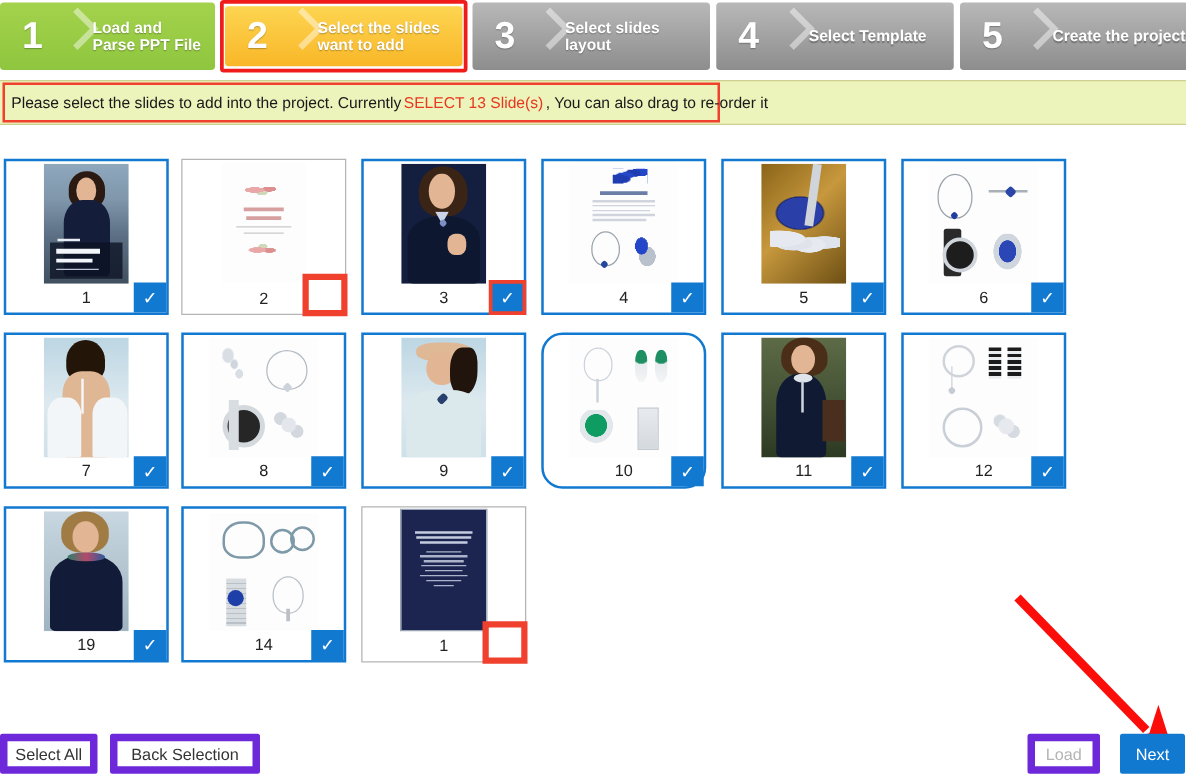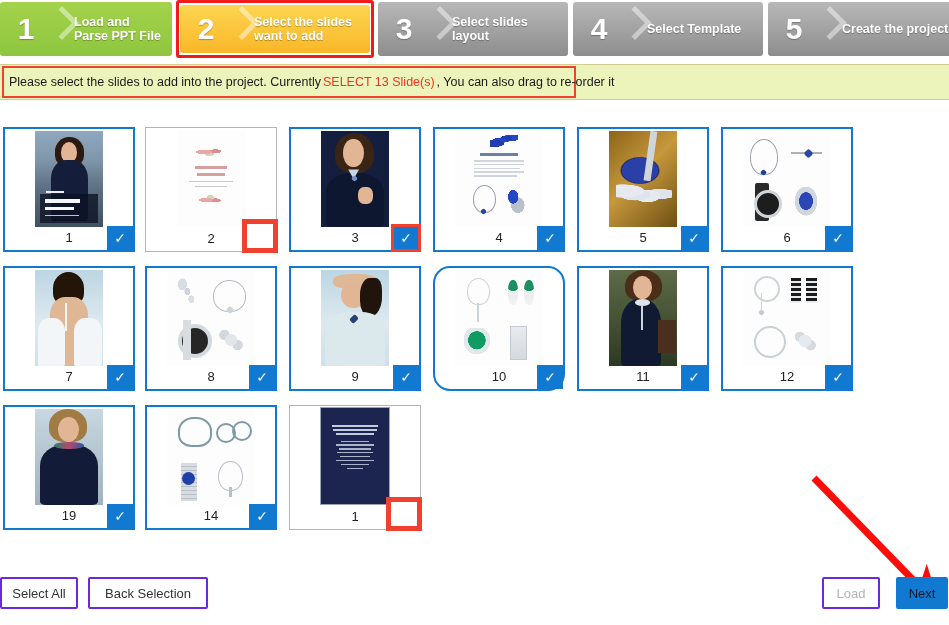--- a/index.html
+++ b/index.html
@@ -165,31 +165,31 @@
     background:transparent;
   }
   .gem{position:absolute;border-radius:2px;transform:rotate(45deg);}
   .ringo{position:absolute;border:1.6px solid #a9b0b6;border-radius:50%;}
   .watch{position:absolute;background:#2a2a2a;}
   .watchface{position:absolute;background:#d9dde0;border:1.5px solid #888;border-radius:50%;}
 
   
   #footer{position:absolute;left:0;bottom:0;width:949px;height:52px;}
   .btn{
-    position:absolute;top:4px;height:32px;
+    position:absolute;top:14px;height:32px;
     box-sizing:border-box;
-    background:#ffffff;border:2px solid #6d28d9;border-radius:2px;
+    background:#ffffff;border:6px solid #6d28d9;border-radius:2px;
     font-size:13px;color:#333;
     display:flex;align-items:center;justify-content:center;
     font-family:"Liberation Sans", sans-serif;
   }
   #btn-selectall{left:0px;width:78px;}
   #btn-clearsel{left:88px;width:120px;}
   #btn-back{left:822px;width:58px;color:#b5b5b5;}
-  #btn-next{left:896px;width:52px;background:#1279d0;border-color:#1279d0;color:#0f172a;}
+  #btn-next{left:896px;width:52px;background:#1279d0;border-color:#1279d0;color:#ffffff;}
 
   
   #arrow{position:absolute;left:800px;top:468px;width:149px;height:136px;pointer-events:none;}
 </style>
 </head>
 <body>
 
 <div id="stepbar">
 
   <div class="step green" id="s1" style="left:0px;width:172px;">

